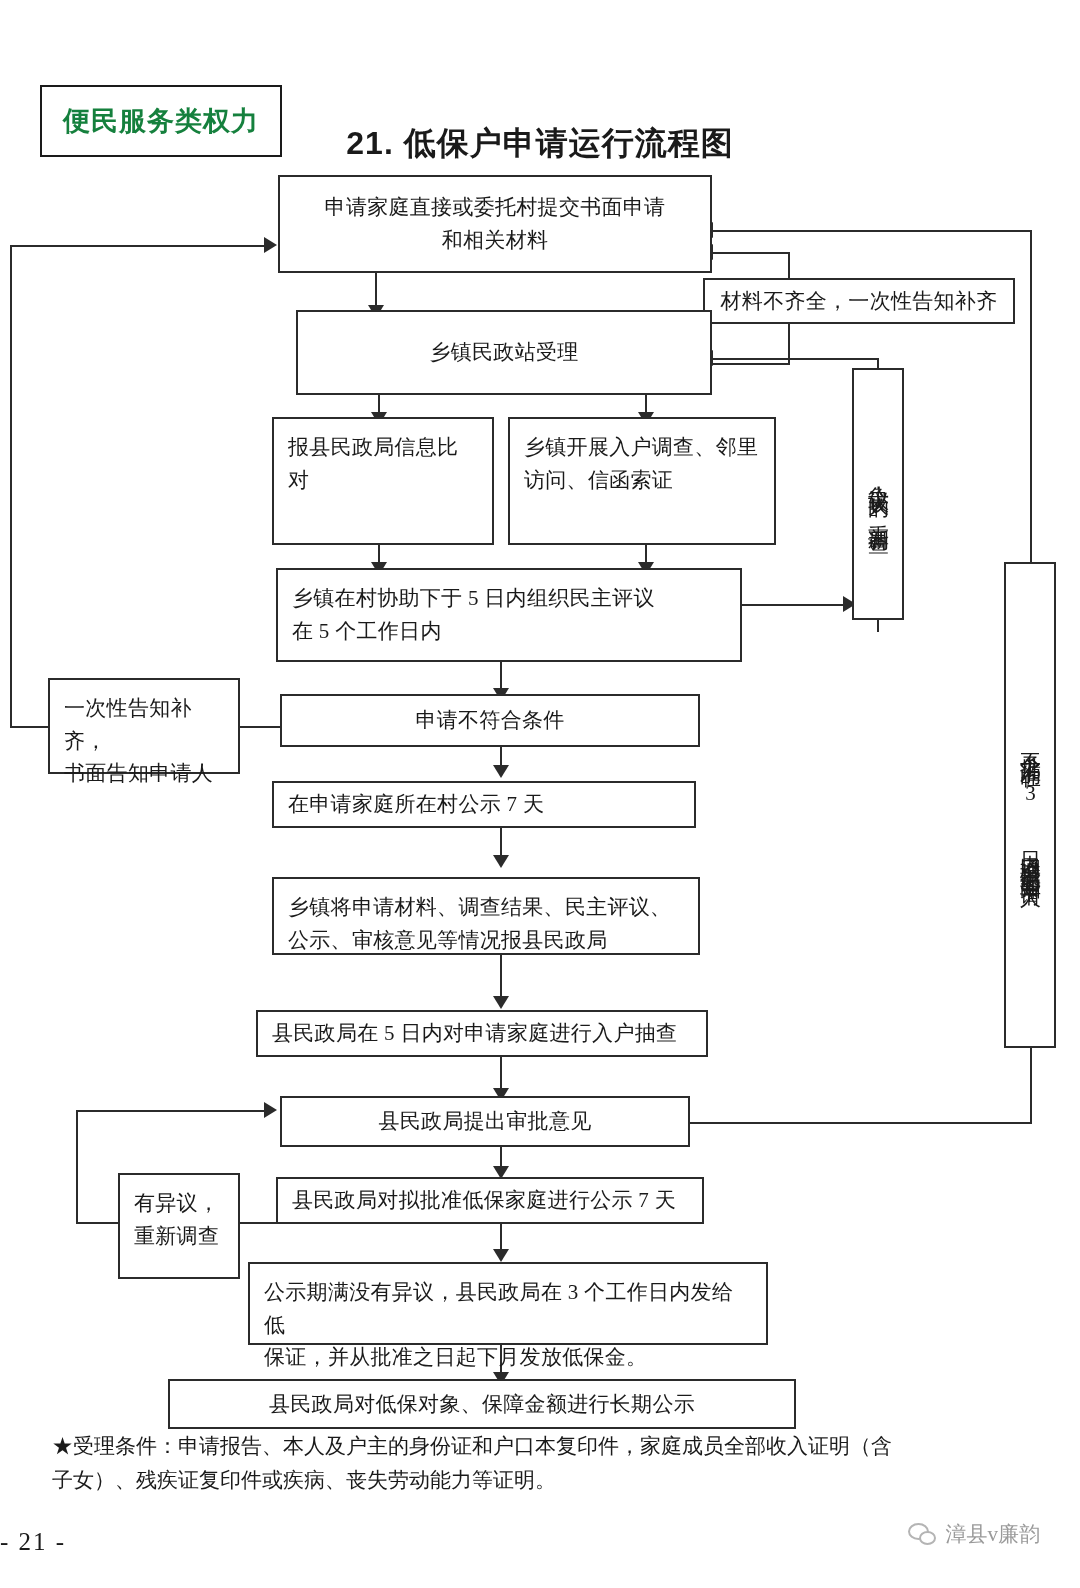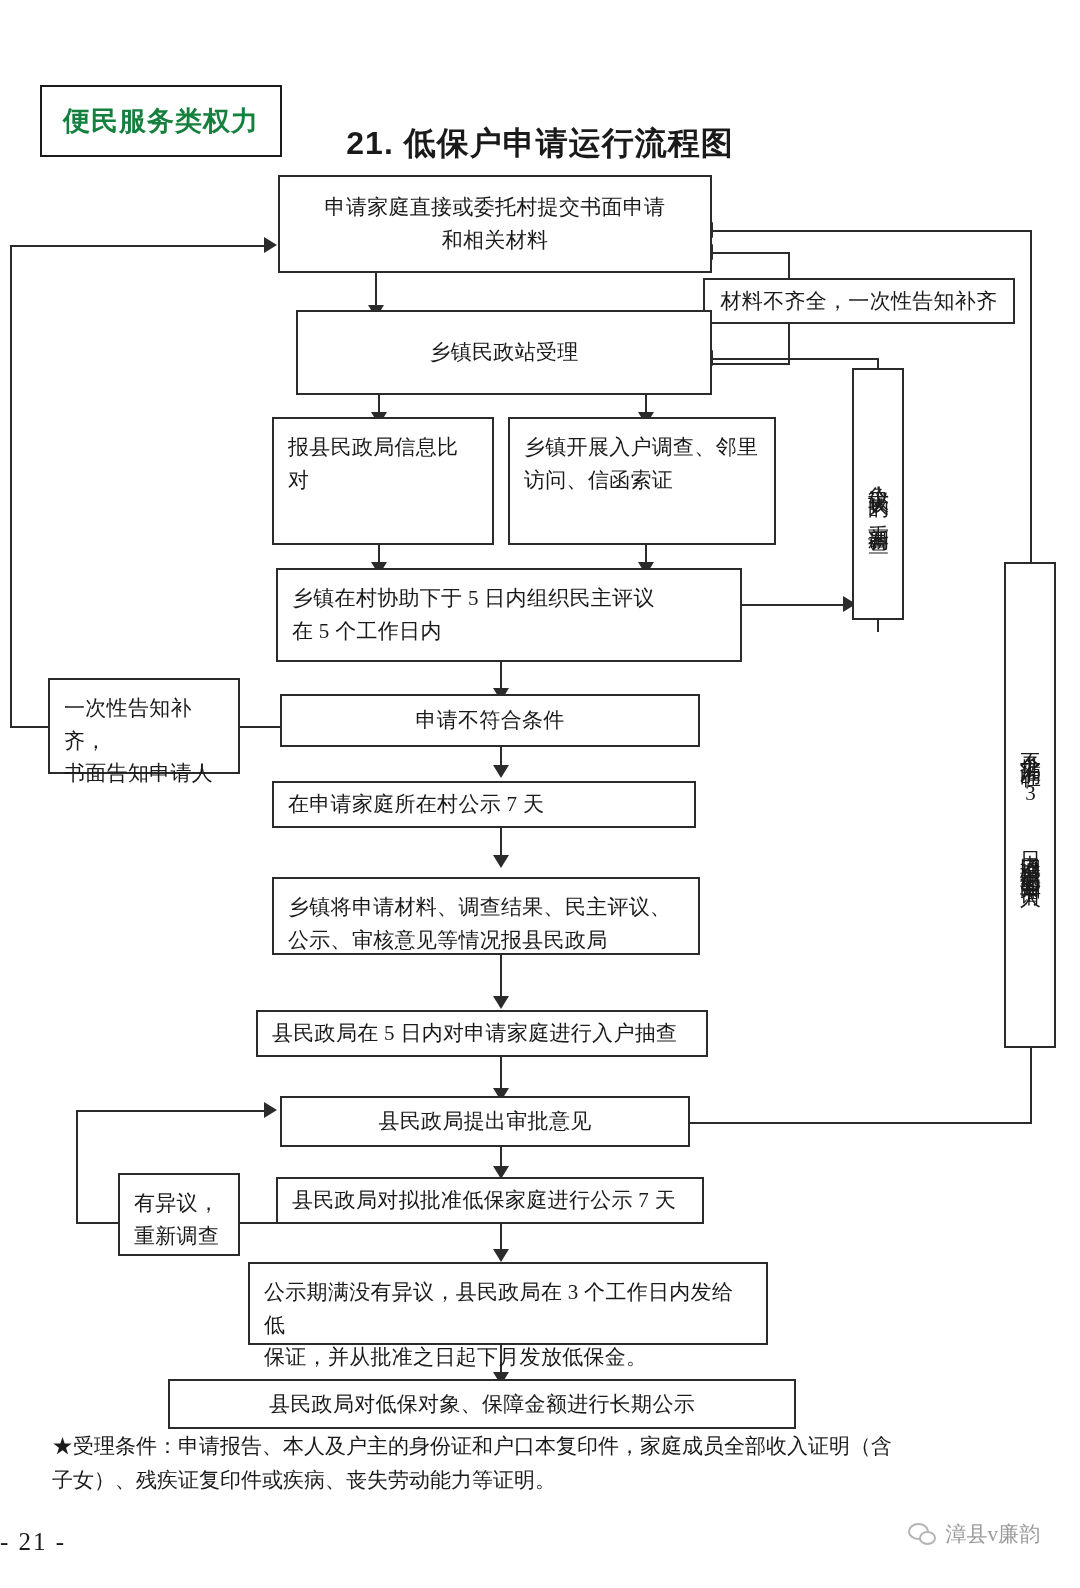--- a/index.html
+++ b/index.html
@@ -333,21 +333,21 @@
   </div>
 
   <div class="node center" style="left:280px; top:1096px; width:410px; height:51px;">
     <span class="txt">县民政局提出审批意见</span>
   </div>
 
   <div class="node leftmid" style="left:276px; top:1177px; width:428px; height:47px;">
     <span class="txt">县民政局对拟批准低保家庭进行公示 7 天</span>
   </div>
 
-  <div class="node leftal" style="left:118px; top:1173px; width:122px; height:83px; flex-direction:column;">
+  <div class="node leftal" style="left:118px; top:1173px; width:122px; height:106px; flex-direction:column;">
     <span class="txt">有异议，</span>
     <span class="txt">重新调查</span>
   </div>
 
   <div class="node leftal" style="left:248px; top:1262px; width:520px; height:83px; flex-direction:column;">
     <span class="txt">公示期满没有异议，县民政局在 3 个工作日内发给低</span>
     <span class="txt">保证，并从批准之日起下月发放低保金。</span>
   </div>
 
   <div class="node center" style="left:168px; top:1379px; width:628px; height:50px;">

